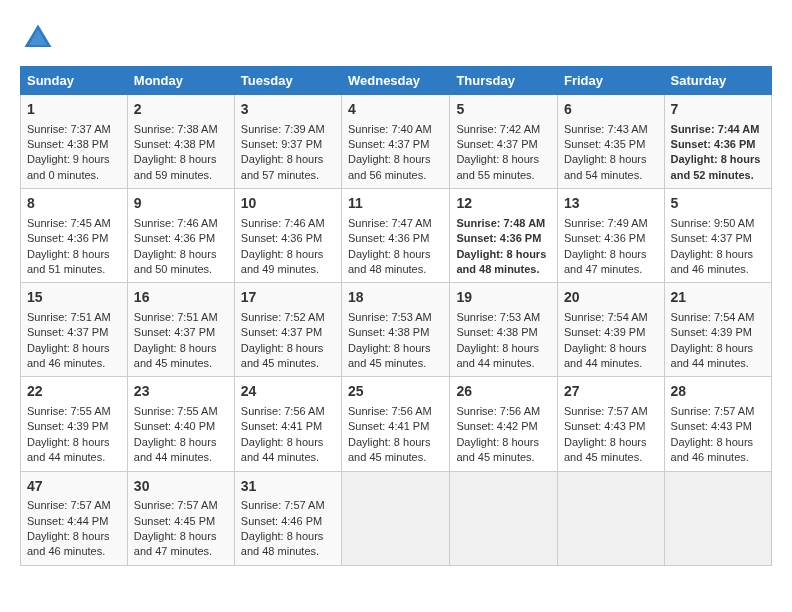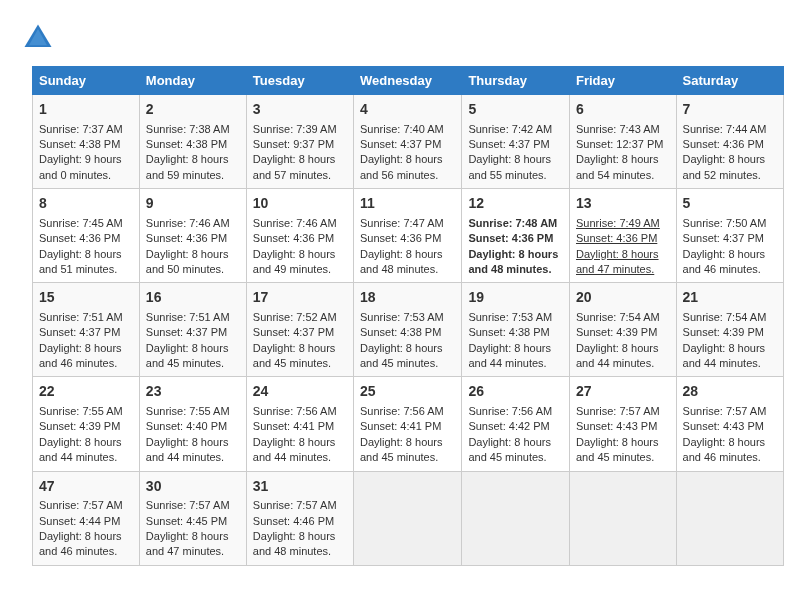--- a/index.html
+++ b/index.html
@@ -49,21 +49,20 @@
       color: #333;
     }
     .subtitle {
       font-size: 14px;
       color: #555;
     }
     table {
       width: 100%;
       border-collapse: collapse;
       font-size: 11px;
-      margin-left: 12px;
     }
     thead tr th {
       background-color: #2e7bc4;
       color: white;
       text-align: left;
       padding: 6px 6px;
       font-size: 13px;
       font-weight: bold;
       border: 1px solid #2e7bc4;
     }
@@ -139,46 +138,46 @@
         <td><span class="day-number">3</span><span class="day-info" style="white-space: pre-line;">Sunrise: 7:39 AM
 Sunset: 9:37 PM
 Daylight: 8 hours and 57 minutes.</span></td>
         <td><span class="day-number">4</span><span class="day-info" style="white-space: pre-line;">Sunrise: 7:40 AM
 Sunset: 4:37 PM
 Daylight: 8 hours and 56 minutes.</span></td>
         <td><span class="day-number">5</span><span class="day-info" style="white-space: pre-line; text-align: right;">Sunrise: 7:42 AM
 Sunset: 4:37 PM
 Daylight: 8 hours and 55 minutes.</span></td>
         <td><span class="day-number">6</span><span class="day-info" style="white-space: pre-line;">Sunrise: 7:43 AM
-Sunset: 12:37 PM
+Sunset: 4:35 PM
 Daylight: 8 hours and 54 minutes.</span></td>
-        <td><span class="day-number">7</span><span class="day-info" style="white-space: pre-line;">Sunrise: 7:44 AM
+        <td><span class="day-number">7</span><span class="day-info" style="white-space: pre-line; font-weight: bold;">Sunrise: 7:44 AM
 Sunset: 4:36 PM
 Daylight: 8 hours and 52 minutes.</span></td>
       </tr>
       <tr>
         <td><span class="day-number">8</span><span class="day-info" style="white-space: pre-line;">Sunrise: 7:45 AM
 Sunset: 4:36 PM
 Daylight: 8 hours and 51 minutes.</span></td>
         <td><span class="day-number">9</span><span class="day-info" style="white-space: pre-line;">Sunrise: 7:46 AM
 Sunset: 4:36 PM
 Daylight: 8 hours and 50 minutes.</span></td>
         <td><span class="day-number">10</span><span class="day-info" style="white-space: pre-line;">Sunrise: 7:46 AM
 Sunset: 4:36 PM
 Daylight: 8 hours and 49 minutes.</span></td>
         <td><span class="day-number">11</span><span class="day-info" style="white-space: pre-line;">Sunrise: 7:47 AM
 Sunset: 4:36 PM
 Daylight: 8 hours and 48 minutes.</span></td>
         <td><span class="day-number">12</span><span class="day-info" style="white-space: pre-line; font-weight: bold;">Sunrise: 7:48 AM
 Sunset: 4:36 PM
 Daylight: 8 hours and 48 minutes.</span></td>
-        <td><span class="day-number">13</span><span class="day-info" style="white-space: pre-line; text-decoration: underline;">Sunrise: 7:49 AM
+        <td><span class="day-number">13</span><span class="day-info" style="white-space: pre-line;">Sunrise: 7:49 AM
 Sunset: 4:36 PM
 Daylight: 8 hours and 47 minutes.</span></td>
-        <td><span class="day-number">5</span><span class="day-info" style="white-space: pre-line;">Sunrise: 7:50 AM
+        <td><span class="day-number">5</span><span class="day-info" style="white-space: pre-line;">Sunrise: 9:50 AM
 Sunset: 4:37 PM
 Daylight: 8 hours and 46 minutes.</span></td>
       </tr>
       <tr>
         <td><span class="day-number">15</span><span class="day-info" style="white-space: pre-line;">Sunrise: 7:51 AM
 Sunset: 4:37 PM
 Daylight: 8 hours and 46 minutes.</span></td>
         <td><span class="day-number">16</span><span class="day-info" style="white-space: pre-line;">Sunrise: 7:51 AM
 Sunset: 4:37 PM
 Daylight: 8 hours and 45 minutes.</span></td>

